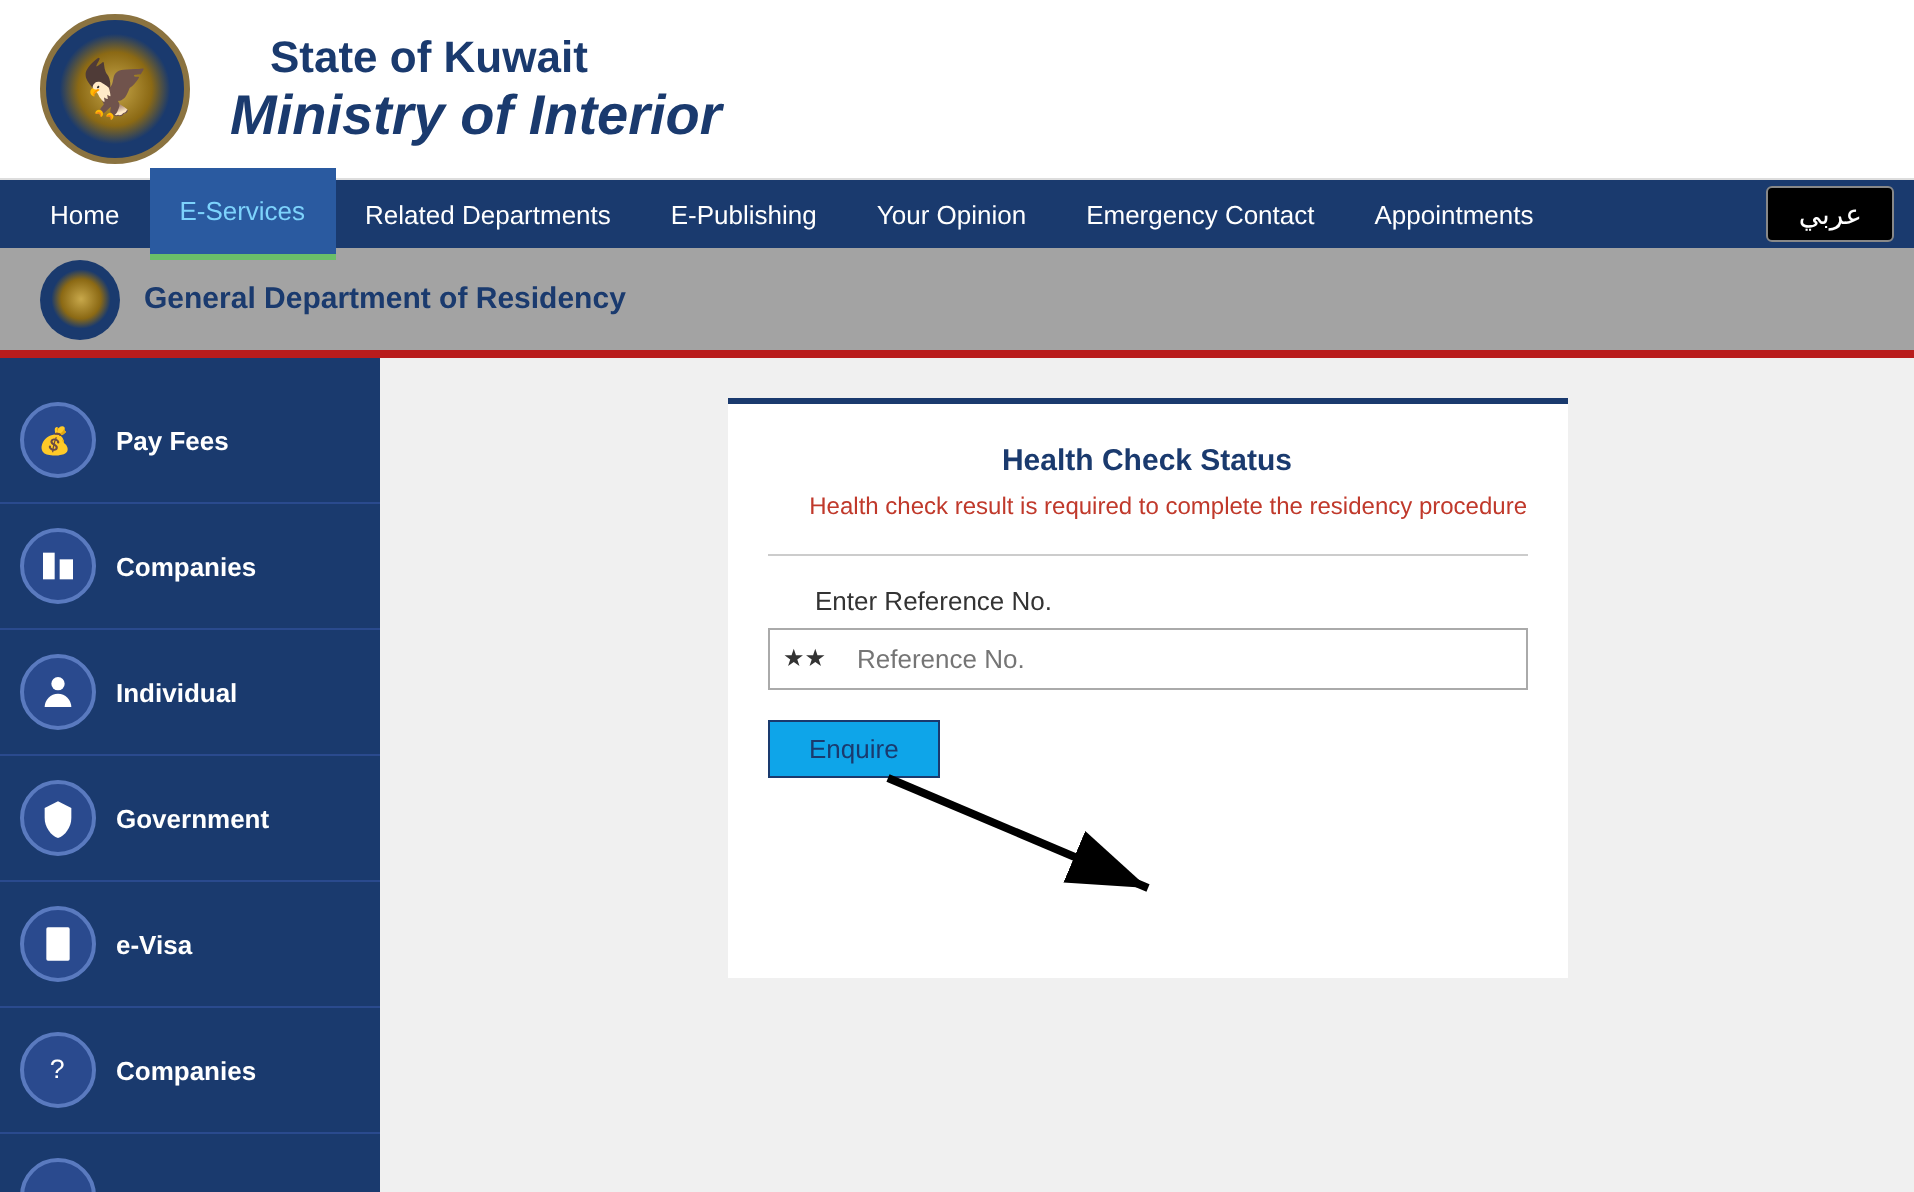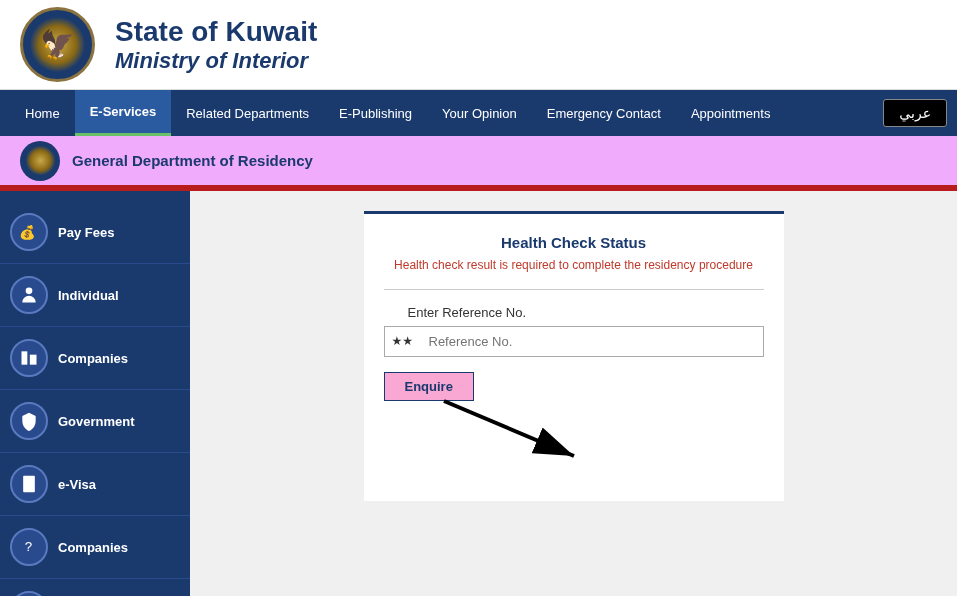--- a/index.html
+++ b/index.html
@@ -4,58 +4,58 @@
   <style>
     * { margin: 0; padding: 0; box-sizing: border-box; }
     body { font-family: Arial, sans-serif; background: #e8e8e8; width: 957px; min-height: 596px; overflow-x: hidden; }
 
     
     .header { background: white; display: flex; align-items: center; padding: 10px 20px; border-bottom: 1px solid #ddd; height: 90px; }
     .logo-circle { width: 75px; height: 75px; border-radius: 50%; background: #1a3a6e; border: 3px solid #8b7340; display: flex; align-items: center; justify-content: center; flex-shrink: 0; overflow: hidden; }
     .logo-inner { width: 65px; height: 65px; border-radius: 50%; background: radial-gradient(circle, #c8a84b 0%, #8b6914 40%, #1a3a6e 60%); display: flex; align-items: center; justify-content: center; }
     .logo-eagle { color: white; font-size: 28px; }
     .header-text { margin-left: 20px; }
-    .header-text h1 { font-size: 28px; color: #1a3a6e; font-weight: bold; }
-    .header-text h2 { font-size: 22px; color: #1a3a6e; font-weight: bold; font-style: italic; }
+    .header-text h1 { font-size: 22px; color: #1a3a6e; font-weight: bold; margin-left: 20px; }
+    .header-text h2 { font-size: 28px; color: #1a3a6e; font-weight: bold; font-style: italic; }
 
     
-    .navbar { background: #1a3a6e; display: flex; align-items: center; height: 46px; padding: 0 10px; }
+    .navbar { background: #1a3a6e; display: flex; align-items: center; height: 34px; padding: 0 10px; }
     .nav-item { color: white; padding: 0 15px; height: 46px; display: flex; align-items: center; font-size: 13px; cursor: pointer; white-space: nowrap; text-decoration: none; }
     .nav-item.active { background: #2a5aa0; border-bottom: 3px solid #6abf69; }
-    .nav-item.e-services { color: #ffffff; font-weight: bold; }
+    .nav-item.e-services { color: #7dd3fc; }
     .nav-spacer { flex: 1; }
     .nav-arabic { background: #000000; border: 1px solid #888; color: white; padding: 5px 15px; font-size: 14px; cursor: pointer; border-radius: 3px; }
 
     
-    .dept-header { background: #f0abfc; display: flex; align-items: center; padding: 8px 20px; border-bottom: 6px solid #b91c1c; height: 55px; }
+    .dept-header { background: #a3a3a3; display: flex; align-items: center; padding: 8px 20px; border-bottom: 4px solid #b91c1c; height: 55px; }
     .dept-logo { width: 40px; height: 40px; border-radius: 50%; background: #1a3a6e; display: flex; align-items: center; justify-content: center; margin-right: 12px; flex-shrink: 0; }
     .dept-logo-inner { width: 35px; height: 35px; border-radius: 50%; background: radial-gradient(circle, #c8a84b 0%, #8b6914 40%, #1a3a6e 60%); }
     .dept-title { font-size: 15px; color: #1a3a6e; font-weight: bold; }
 
     
     .main-layout { display: flex; min-height: 430px; }
 
     
     .sidebar { width: 190px; background: #1a3a6e; flex-shrink: 0; padding: 10px 0; }
     .sidebar-item { display: flex; align-items: center; padding: 12px 10px; cursor: pointer; border-bottom: 1px solid #2a4a8e; }
     .sidebar-icon { width: 38px; height: 38px; border-radius: 50%; background: #2a4a8e; border: 2px solid #5a7abf; display: flex; align-items: center; justify-content: center; margin-right: 10px; flex-shrink: 0; }
     .sidebar-icon svg { fill: white; }
     .sidebar-label { color: white; font-size: 13px; font-weight: bold; }
 
     
     .content { flex: 1; background: #f0f0f0; padding: 20px 30px; }
     .health-check-box { background: white; border-top: 3px solid #1a3a6e; padding: 20px; max-width: 420px; margin: 0 auto; }
     .health-check-title { text-align: center; font-size: 15px; font-weight: bold; color: #1a3a6e; margin-bottom: 6px; }
-    .health-check-subtitle { text-align: center; font-size: 12px; color: #c0392b; margin-bottom: 15px; line-height: 1.4; }
+    .health-check-subtitle { text-align: right; font-size: 12px; color: #c0392b; margin-bottom: 15px; line-height: 1.4; }
     .divider-line { border: none; border-top: 1px solid #ccc; margin-bottom: 15px; }
     .field-label { font-size: 13px; color: #333; margin-bottom: 6px; padding-left: 24px; }
     .ref-input-wrap { position: relative; display: flex; align-items: center; margin-bottom: 15px; }
     .ref-stars { position: absolute; left: 8px; font-size: 12px; color: #333; }
     .ref-input { width: 100%; padding: 7px 8px 7px 44px; border: 1px solid #aaa; font-size: 13px; color: #999; outline: none; }
-    .enquire-btn { background: #f9a8d4; border: 1px solid #1a3a6e; color: #1a3a6e; padding: 6px 20px; font-size: 13px; cursor: pointer; font-weight: bold; }
+    .enquire-btn { background: #0ea5e9; border: 1px solid #1a3a6e; color: #1a3a6e; padding: 6px 20px; font-size: 13px; cursor: pointer; }
 
     
     .arrow-container { position: relative; height: 80px; }
     .arrow-svg { position: absolute; left: 50px; top: -10px; }
   </style>
 </head>
 <body>
 
 <div class="header">
   <div class="logo-circle">
@@ -97,38 +97,38 @@
         <svg width="20" height="20" viewBox="0 0 24 24">
             <text y="18" font-size="16">💰</text>
           </svg>
       </div>
       <span class="sidebar-label">Pay Fees</span>
     </div>
 
     <div class="sidebar-item">
       <div class="sidebar-icon">
         <svg width="20" height="20" viewBox="0 0 24 24" fill="white">
-            <circle cx="12" cy="7" r="4"></circle>
-            <path d="M4 21c0-4.4 3.6-8 8-8s8 3.6 8 8"></path>
-          </svg>
-      </div>
-      <span class="sidebar-label">Individual</span>
-    </div>
-
-    <div class="sidebar-item">
-      <div class="sidebar-icon">
-        <svg width="20" height="20" viewBox="0 0 24 24" fill="white">
             <rect x="3" y="4" width="7" height="16"></rect>
             <rect x="13" y="8" width="8" height="12"></rect>
             <rect x="5" y="7" width="3" height="3"></rect>
             <rect x="5" y="12" width="3" height="3"></rect>
             <rect x="15" y="11" width="3" height="3"></rect>
           </svg>
       </div>
       <span class="sidebar-label">Companies</span>
+    </div>
+
+    <div class="sidebar-item">
+      <div class="sidebar-icon">
+        <svg width="20" height="20" viewBox="0 0 24 24" fill="white">
+            <circle cx="12" cy="7" r="4"></circle>
+            <path d="M4 21c0-4.4 3.6-8 8-8s8 3.6 8 8"></path>
+          </svg>
+      </div>
+      <span class="sidebar-label">Individual</span>
     </div>
 
     <div class="sidebar-item">
       <div class="sidebar-icon">
         <svg width="20" height="20" viewBox="0 0 24 24" fill="white">
             <path d="M12 2L4 6v6c0 5.5 3.8 10.7 8 12 4.2-1.3 8-6.5 8-12V6l-8-4z"></path>
           </svg>
       </div>
       <span class="sidebar-label">Government</span>
     </div>

